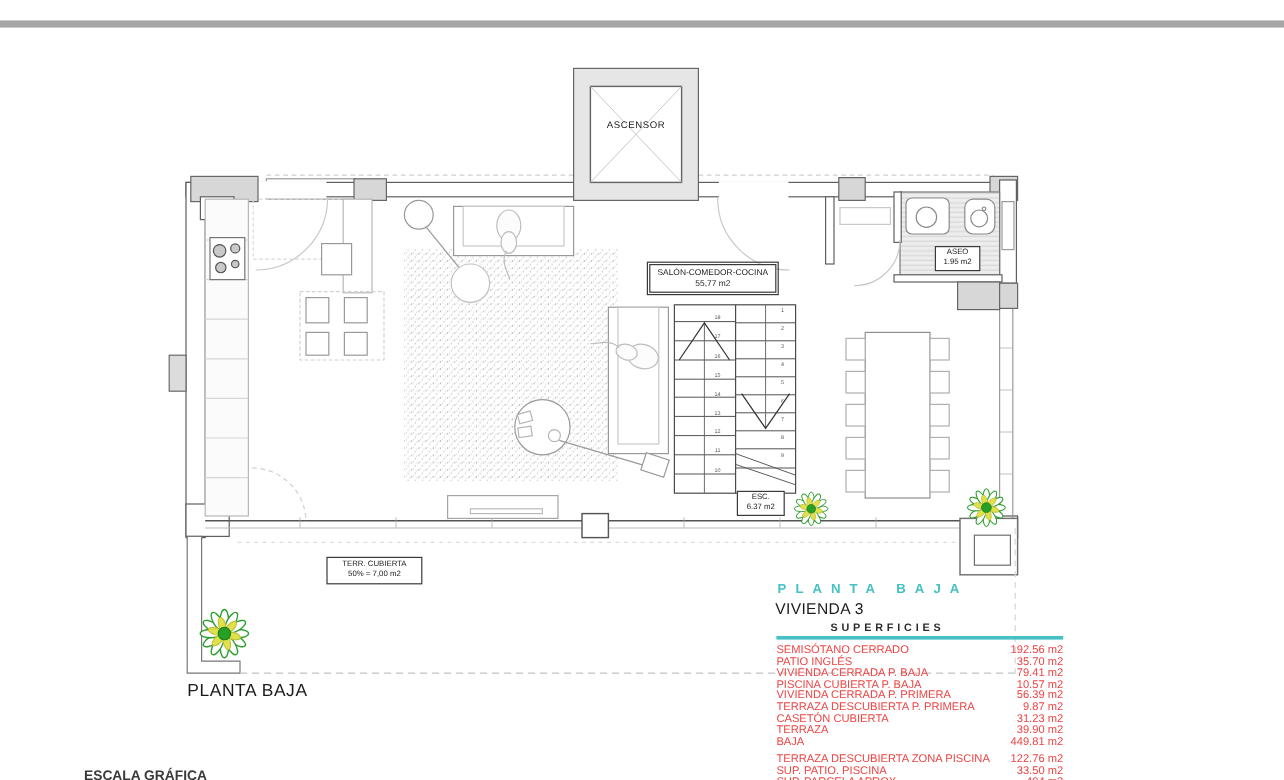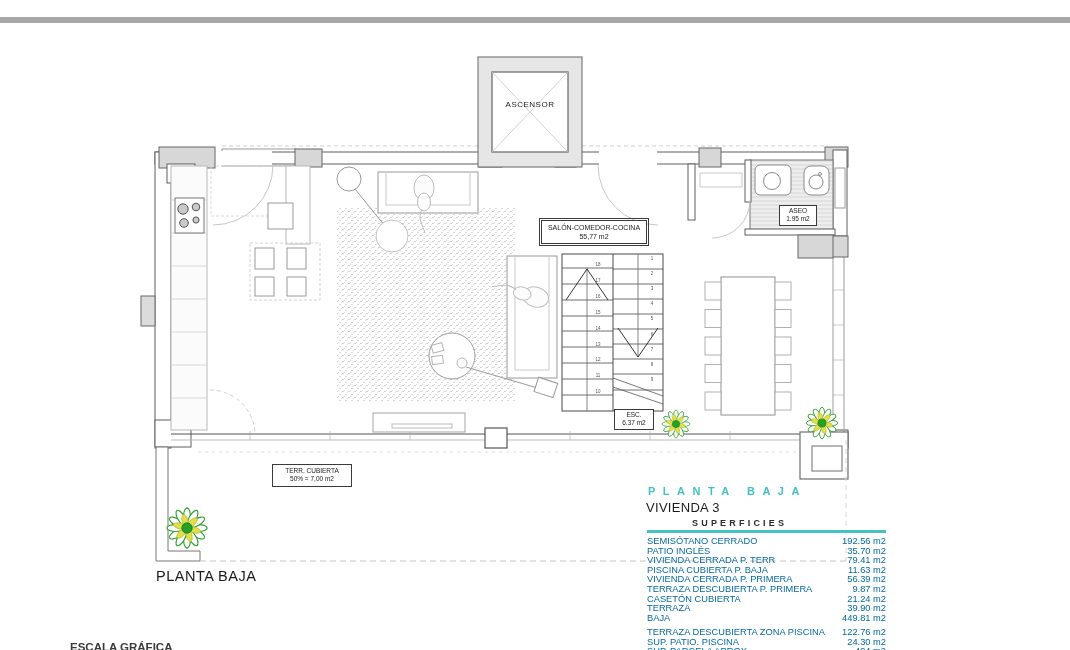--- a/index.html
+++ b/index.html
@@ -12,21 +12,21 @@
        color:#222;line-height:1.3;}
   .box span{display:block;}
   .dbl{outline:1px solid #3a3a3a;outline-offset:1.5px;}
   
   .panel-title{position:absolute;left:648px;top:485px;font-size:11px;font-weight:bold;
                letter-spacing:7.5px;color:#45c1c4;}
   .panel-sub{position:absolute;left:646px;top:500px;font-size:13px;color:#1c1c1c;letter-spacing:.3px;}
   .panel-section{position:absolute;left:648px;top:518px;font-size:9px;font-weight:bold;
                  letter-spacing:3.2px;color:#2b2b2b;margin-left:44px;}
   .panel-rule{position:absolute;left:647px;top:530px;width:239px;height:3px;background:#45c1c4;}
-  .stable{position:absolute;left:647px;width:239px;color:#0369a1;}
+  .stable{position:absolute;left:647px;width:239px;color:#ef4444;}
   .stable .srow{display:flex;justify-content:space-between;height:9.6px;font-size:9.3px;line-height:9.6px;}
   .stable .val.u{}
   .stairnum{position:absolute;font-size:4.5px;color:#555;width:12px;text-align:center;line-height:5px;}
   .planta{position:absolute;left:156px;top:568px;font-size:14.5px;color:#1a1a1a;letter-spacing:.5px;}
   .escala{position:absolute;left:70px;top:641px;font-size:11.5px;font-weight:bold;color:#3a3a3a;}
 </style>
 </head>
 <body>
 
 <div class="stage">
@@ -337,56 +337,56 @@
     <div class="stable" style="top:537px;">
         <div class="srow">
           <span class="lab">SEMISÓTANO CERRADO</span>
           <span class="val">192.56 m2</span>
         </div>
         <div class="srow">
           <span class="lab">PATIO INGLÉS</span>
           <span class="val">35.70 m2</span>
         </div>
         <div class="srow">
-          <span class="lab">VIVIENDA CERRADA P. TERR</span>
+          <span class="lab">VIVIENDA CERRADA P. BAJA</span>
           <span class="val">79.41 m2</span>
         </div>
         <div class="srow">
           <span class="lab">PISCINA CUBIERTA P. BAJA</span>
-          <span class="val">11.63 m2</span>
+          <span class="val">10.57 m2</span>
         </div>
         <div class="srow">
           <span class="lab">VIVIENDA CERRADA P. PRIMERA</span>
           <span class="val">56.39 m2</span>
         </div>
         <div class="srow">
           <span class="lab">TERRAZA DESCUBIERTA P. PRIMERA</span>
           <span class="val">9.87 m2</span>
         </div>
         <div class="srow">
           <span class="lab">CASETÓN CUBIERTA</span>
-          <span class="val">21.24 m2</span>
+          <span class="val">31.23 m2</span>
         </div>
         <div class="srow">
           <span class="lab">TERRAZA</span>
           <span class="val u">39.90 m2</span>
         </div>
         <div class="srow">
           <span class="lab">BAJA</span>
           <span class="val">449.81 m2</span>
         </div>
       </div>
     <div class="stable" style="top:628px;">
         <div class="srow">
           <span class="lab">TERRAZA DESCUBIERTA ZONA PISCINA</span>
           <span class="val">122.76 m2</span>
         </div>
         <div class="srow">
           <span class="lab">SUP. PATIO. PISCINA</span>
-          <span class="val">24.30 m2</span>
+          <span class="val">33.50 m2</span>
         </div>
         <div class="srow">
           <span class="lab">SUP. PARCELA APROX.</span>
           <span class="val">494 m2</span>
         </div>
       </div>
   </div>
 </div>
 
 </body></html>

